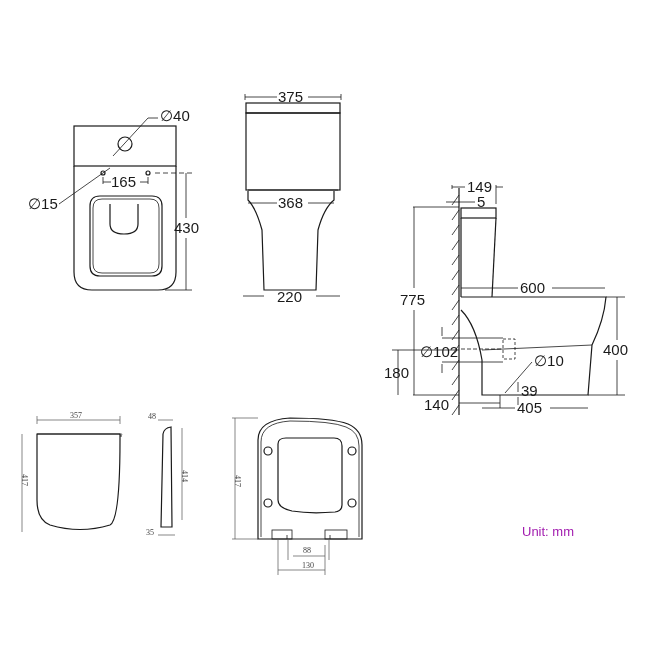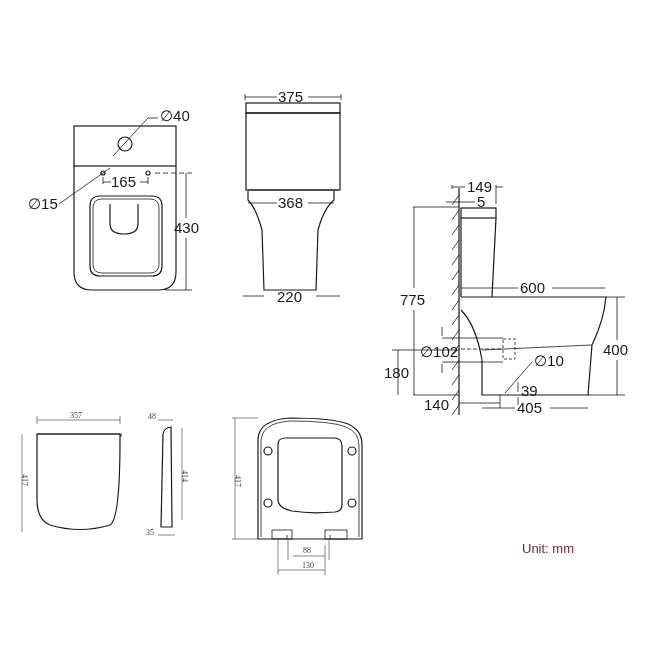--- a/index.html
+++ b/index.html
@@ -3,21 +3,21 @@
 <meta charset="utf-8">
 <style>
   html, body { margin:0; padding:0; background:#ffffff; }
   body { width:650px; height:650px; position:relative; overflow:hidden; font-family:"Liberation Sans", sans-serif; }
   svg { position:absolute; left:0; top:0; }
   .dim { font-family:"Liberation Sans", sans-serif; font-size:15px; fill:#1a1a1a; }
   .sm { font-family:"Liberation Serif", serif; font-size:8px; fill:#444; }
   .ln { stroke:#1a1a1a; stroke-width:1.2; fill:none; }
   .thin { stroke:#1a1a1a; stroke-width:0.8; fill:none; }
   .gr { stroke:#555; stroke-width:0.7; fill:none; }
-  .unit { position:absolute; left:522px; top:541px; font-size:13px; color:#7f1d1d; font-family:"Liberation Sans", sans-serif; }
+  .unit { position:absolute; left:522px; top:524px; font-size:13px; color:#a21caf; font-family:"Liberation Sans", sans-serif; }
 </style>
 </head>
 <body>
 
 <svg width="650" height="650" viewBox="0 0 650 650">
 
   <g>
     <rect x="74" y="126" width="102" height="40" class="ln"></rect>
     <path d="M74 166 L74 272 Q74 290 92 290 L158 290 Q176 290 176 272 L176 166" class="ln"></path>
     <path d="M90 206 Q90 196 100 196 L152 196 Q162 196 162 206 L162 266 Q162 276 152 276 L100 276 Q90 276 90 266 Z" class="ln"></path>

